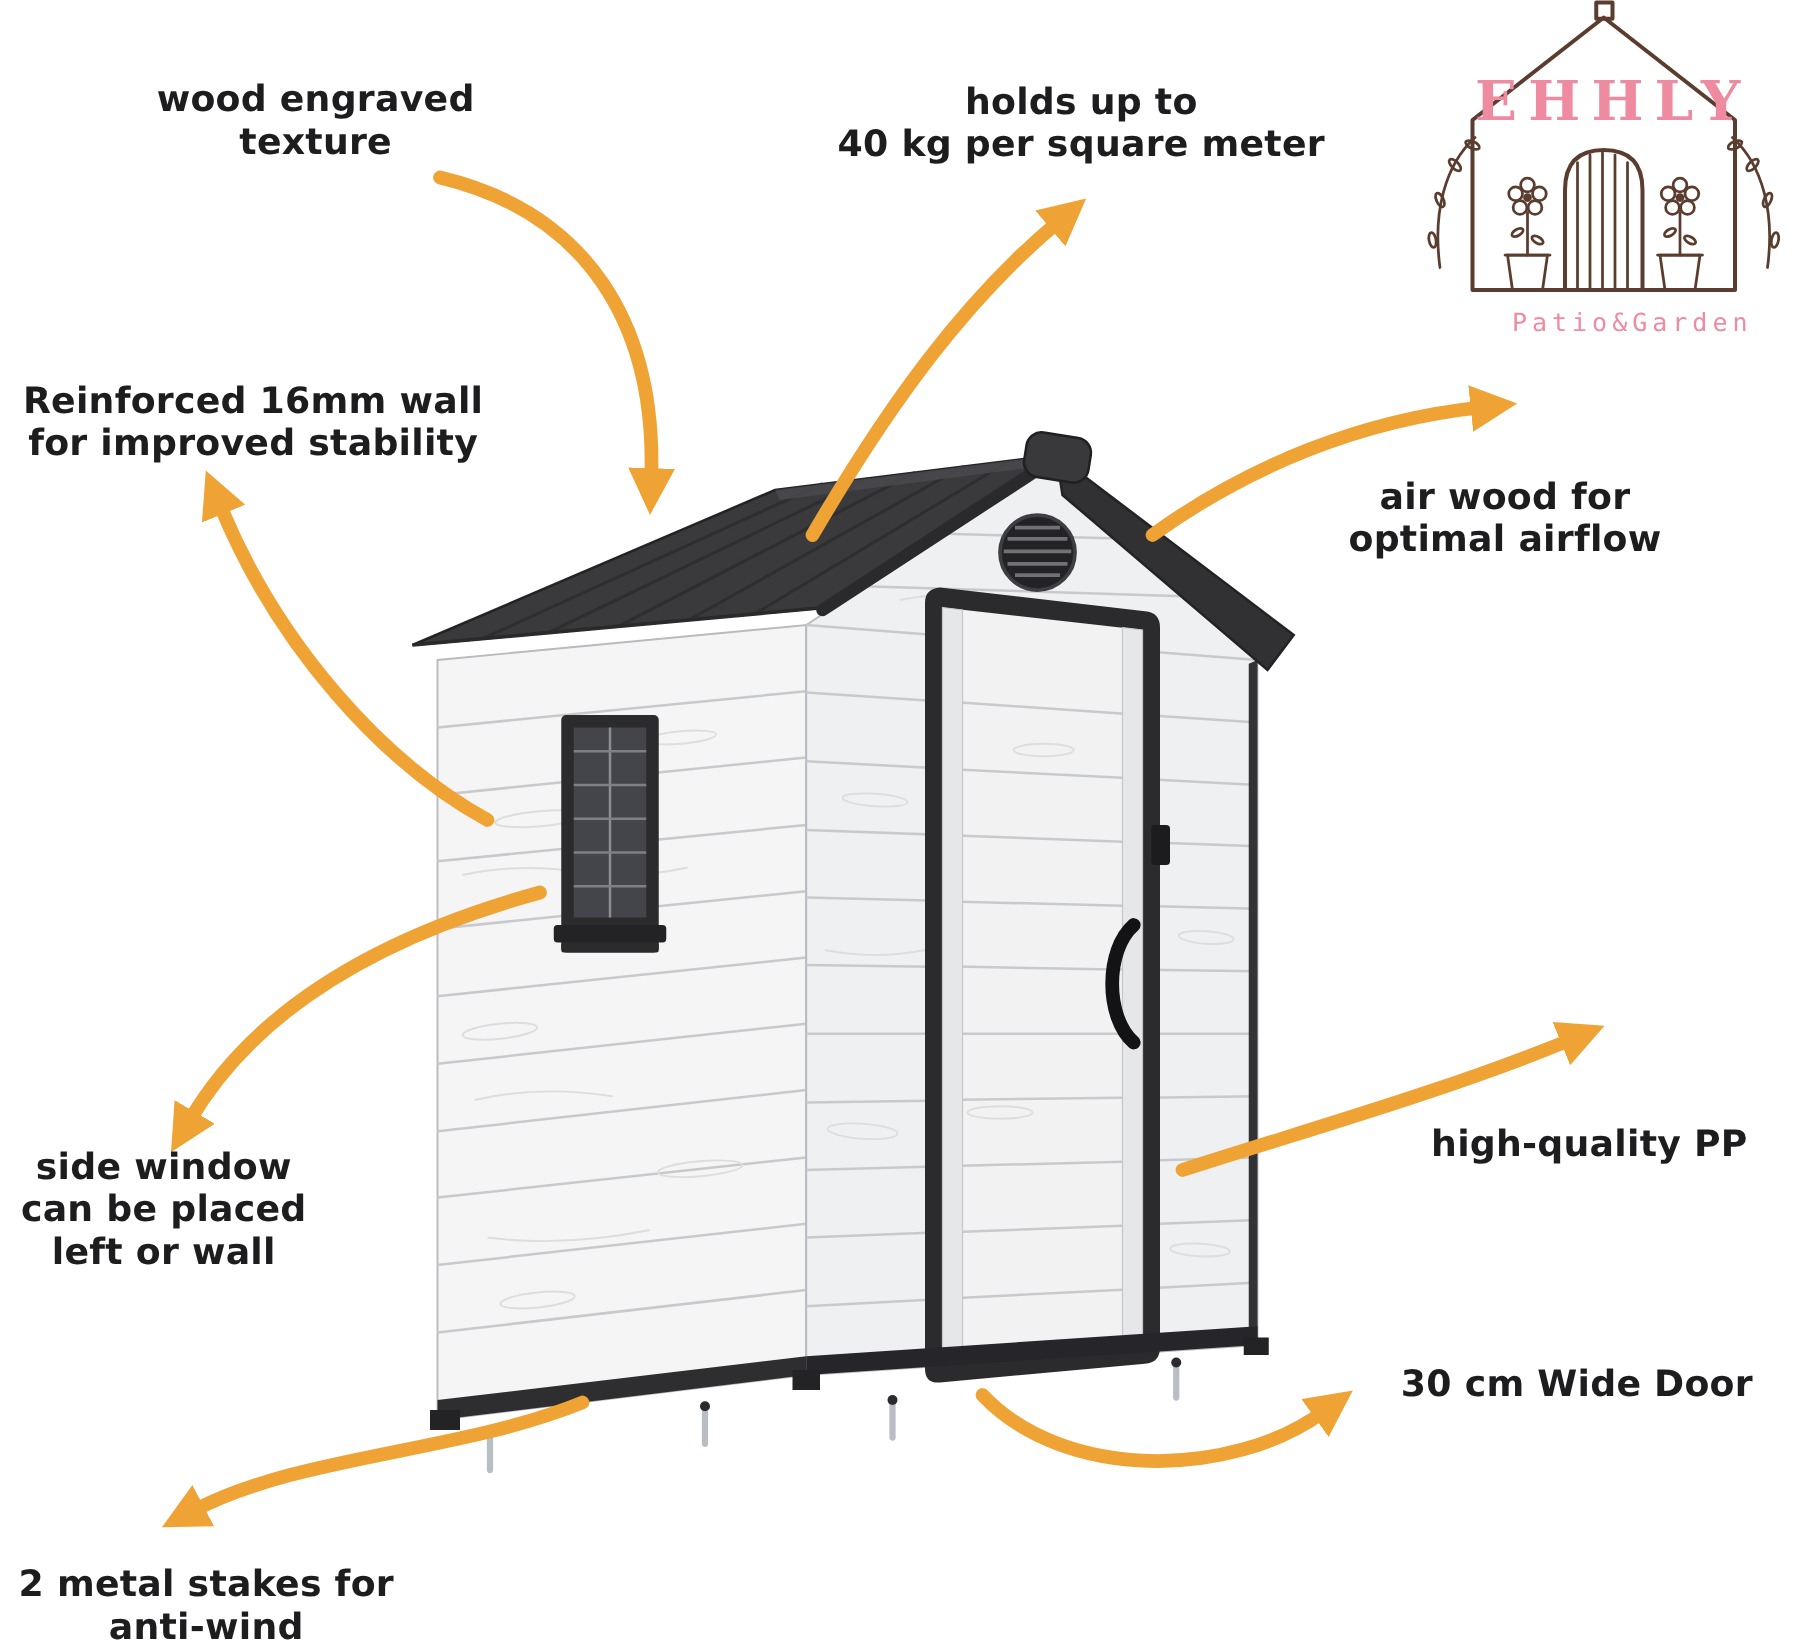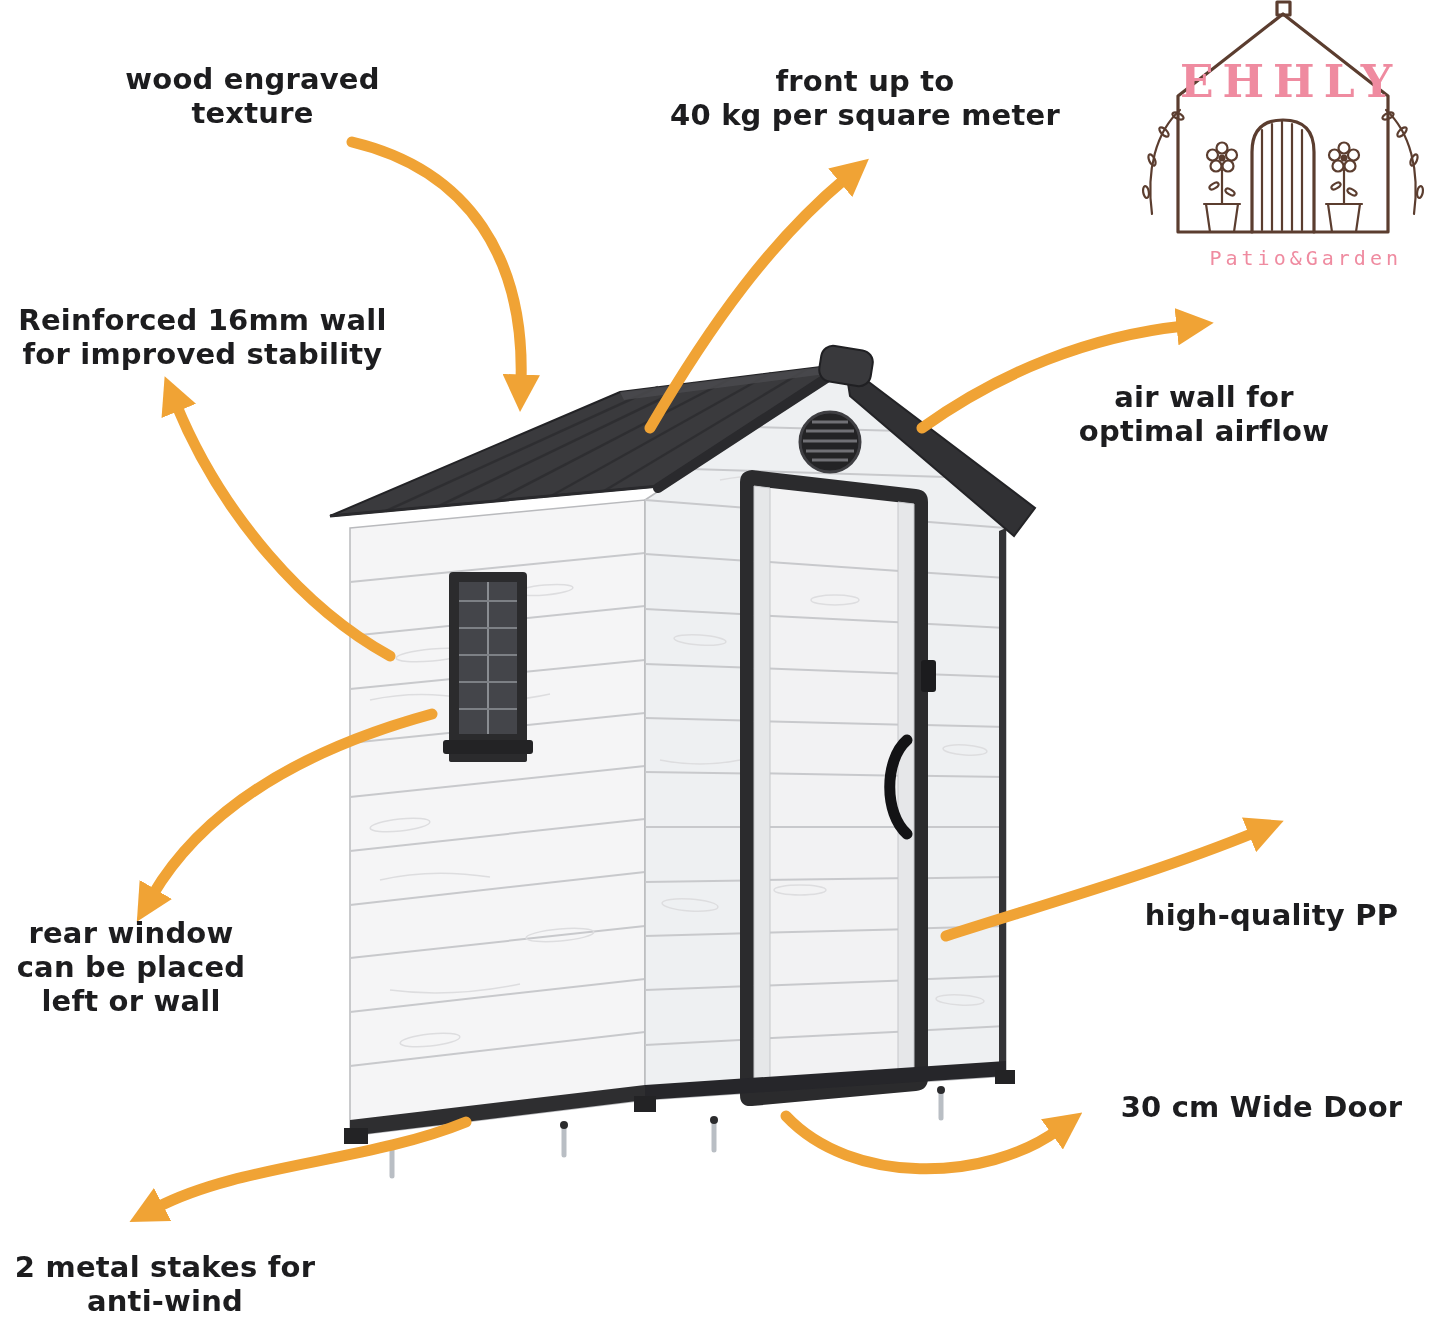--- a/index.html
+++ b/index.html
@@ -253,36 +253,36 @@
       </g>
     </g>
   </svg>
 
   <div class="callout" id="co-wood">
     <span>wood engraved</span>
     <span>texture</span>
   </div>
 
   <div class="callout" id="co-load">
-    <span>front up to</span>
+    <span>holds up to</span>
     <span>40 kg per square meter</span>
   </div>
 
   <div class="callout" id="co-wall">
     <span>Reinforced 16mm wall</span>
     <span>for improved stability</span>
   </div>
 
   <div class="callout" id="co-vents">
-    <span>air wall for</span>
+    <span>air wood for</span>
     <span>optimal airflow</span>
   </div>
 
   <div class="callout" id="co-window">
-    <span>rear window</span>
+    <span>side window</span>
     <span>can be placed</span>
     <span>left or wall</span>
   </div>
 
   <div class="callout" id="co-material">
     <span>high-quality PP</span>
   </div>
 
   <div class="callout" id="co-door">
     <span>30 cm Wide Door</span>

